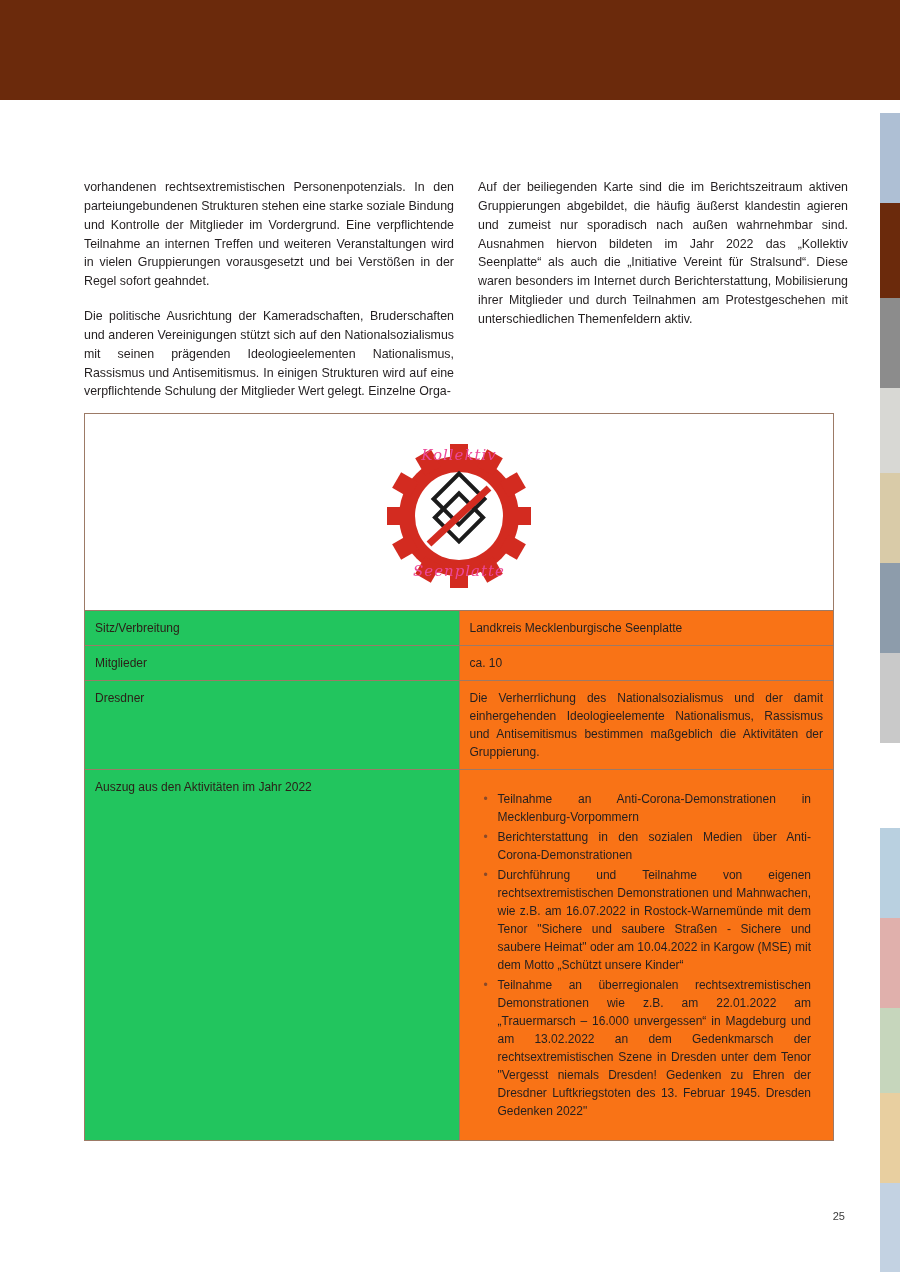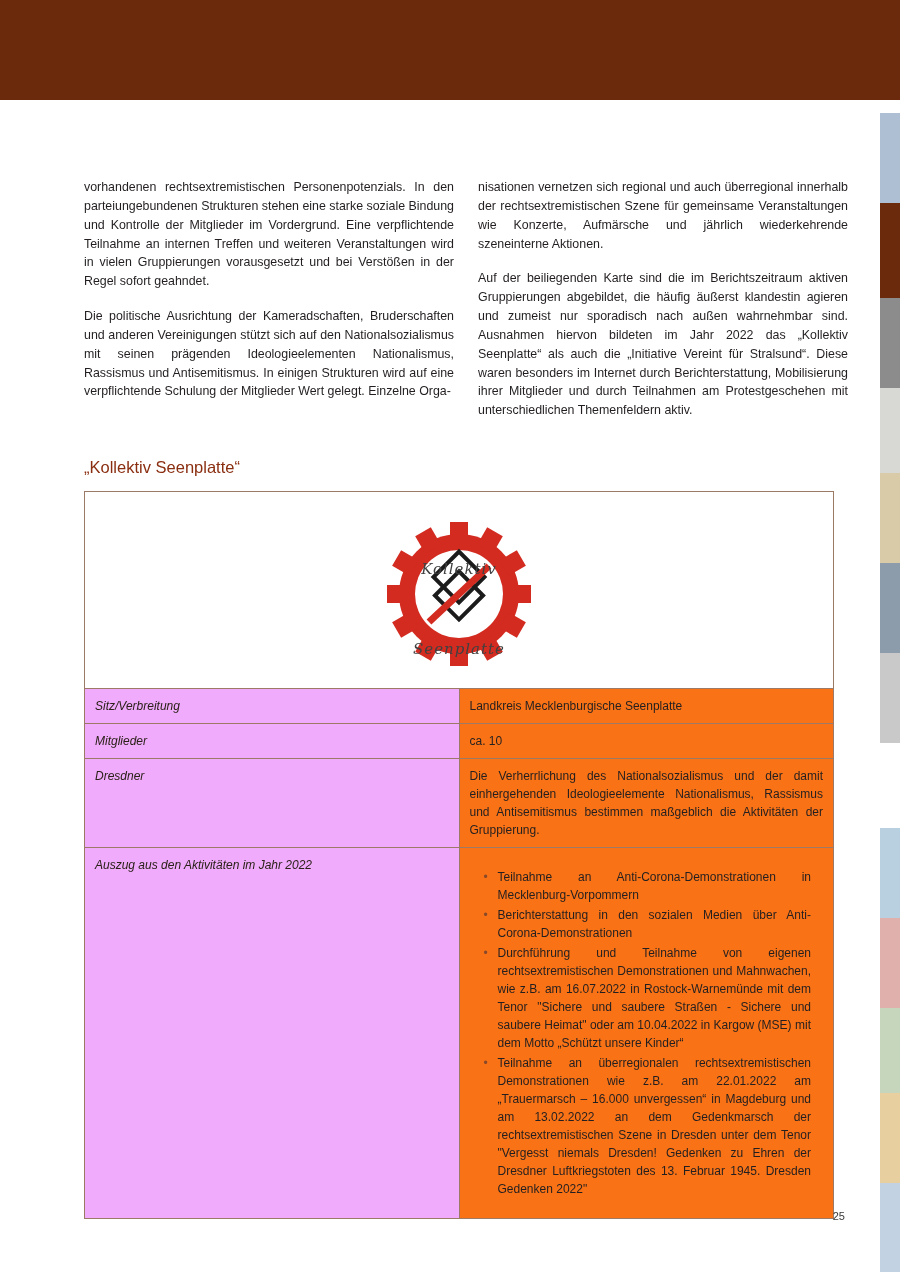--- a/index.html
+++ b/index.html
@@ -84,23 +84,22 @@
     line-height: 1.5;
   }
   td.logo-cell {
     background: #ffffff;
     height: 180px;
     text-align: center;
     padding: 0;
   }
   td.label {
     width: 130px;
-    background: #f0abfc;
+    background: #22c55e;
     color: #2b2118;
-    font-style: italic;
   }
   td.value {
     background: #f97316;
     text-align: justify;
   }
   ul.acts {
     margin: 12px;
     padding-left: 16px;
     list-style: none;
   }
@@ -131,26 +130,25 @@
   }
   .gear {
     position: absolute;
     left: 50%;
     top: 50%;
     transform: translate(-50%, -50%);
   }
   .logo-text-top, .logo-text-bottom {
     position: absolute;
     width: 100%;
-    color: #404040;
+    color: #ec4899;
     font-family: "DejaVu Serif", serif;
     font-style: italic;
     font-size: 15px;
     letter-spacing: 1px;
-    margin-top: 36px;
   }
   .logo-text-top { top: 10px; }
   .logo-text-bottom { bottom: 12px; }
 </style>
 </head>
 <body>
 
 <div class="page">
 
   <div class="top-band"></div>
@@ -173,26 +171,24 @@
   </div>
 
   <div class="content">
 
     <div class="cols">
       <div class="col">
         <p>vorhandenen rechtsextremistischen Personenpotenzials. In den parteiungebundenen Strukturen stehen eine starke soziale Bindung und Kontrolle der Mitglieder im Vordergrund. Eine verpflichtende Teilnahme an internen Treffen und weiteren Veranstaltungen wird in vielen Gruppierungen vorausgesetzt und bei Verstößen in der Regel sofort geahndet.</p>
         <p>Die politische Ausrichtung der Kameradschaften, Bruderschaften und anderen Vereinigungen stützt sich auf den Nationalsozialismus mit seinen prägenden Ideologieelementen Nationalismus, Rassismus und Antisemitismus. In einigen Strukturen wird auf eine verpflichtende Schulung der Mitglieder Wert gelegt. Einzelne Orga-</p>
       </div>
       <div class="col">
-        <p>nisationen vernetzen sich regional und auch überregional innerhalb der rechtsextremistischen Szene für gemeinsame Veranstaltungen wie Konzerte, Aufmärsche und jährlich wiederkehrende szeneinterne Aktionen.</p>
         <p>Auf der beiliegenden Karte sind die im Berichtszeitraum aktiven Gruppierungen abgebildet, die häufig äußerst klandestin agieren und zumeist nur sporadisch nach außen wahrnehmbar sind. Ausnahmen hiervon bildeten im Jahr 2022 das „Kollektiv Seenplatte“ als auch die „Initiative Vereint für Stralsund“. Diese waren besonders im Internet durch Berichterstattung, Mobilisierung ihrer Mitglieder und durch Teilnahmen am Protestgeschehen mit unterschiedlichen Themenfeldern aktiv.</p>
       </div>
     </div>
 
-    <h2 class="section-title">„Kollektiv Seenplatte“</h2>
 
     <table class="info">
       <tbody>
         <tr>
           <td class="logo-cell" colspan="2">
             <div class="logo-wrap">
               <svg class="gear" width="180" height="160" viewBox="0 0 180 160">
                 <g transform="translate(90,82)">
                   <g fill="#d32b20">
                     <circle cx="0" cy="0" r="60"></circle>

